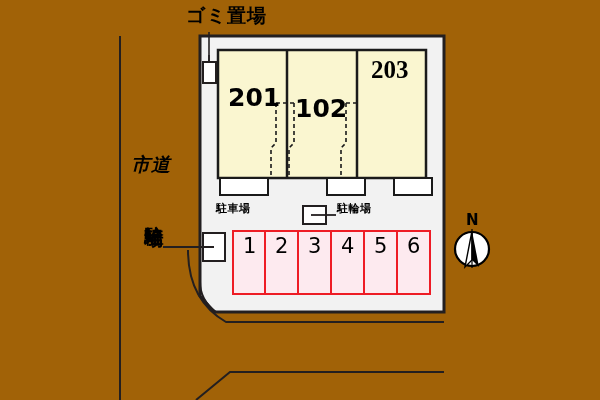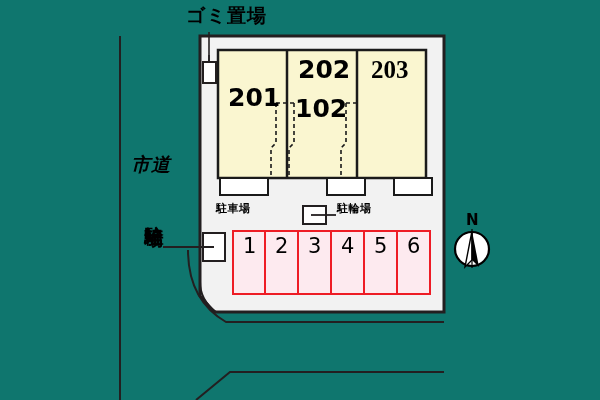--- a/index.html
+++ b/index.html
@@ -8,21 +8,21 @@
     padding: 0;
     background: #ffffff;
   }
   body {
     font-family: "DejaVu Sans", "Liberation Sans", sans-serif;
   }
   #canvas {
     position: relative;
     width: 600px;
     height: 400px;
-    background: #0f766e;
+    background: #a16207;
     overflow: hidden;
   }
   #svg-root {
     position: absolute;
     left: 0;
     top: 0;
     width: 600px;
     height: 400px;
     display: block;
   }
@@ -155,21 +155,20 @@
 
   <div class="lbl jp" style="left:131px; top:155px;font-style:italic;">市道</div>
 
   <div class="lbl jp-vert" style="left:144px; top:210px;">駐輪場</div>
 
   <div class="lbl jp-legend" style="left:216px; top:203px;">駐車場</div>
 
   <div class="lbl jp-legend" style="left:337px; top:203px;">駐輪場</div>
 
   <div class="lbl unit-num" style="left:228px; top:57px;margin-top:28px;">201</div>
-  <div class="lbl unit-num" style="left:298px; top:57px;">202</div>
   <div class="lbl unit-num" style="left:371px; top:57px;font-family:Liberation Serif, serif;">203</div>
 
   <div class="lbl unit-num" style="left:295px; top:96px;">102</div>
 
   <div class="lbl stall-num" style="left:243px; top:236px;">1</div>
   <div class="lbl stall-num" style="left:275px; top:236px;">2</div>
   <div class="lbl stall-num" style="left:308px; top:236px;">3</div>
   <div class="lbl stall-num" style="left:341px; top:236px;">4</div>
   <div class="lbl stall-num" style="left:374px; top:236px;">5</div>
   <div class="lbl stall-num" style="left:407px; top:236px;">6</div>

